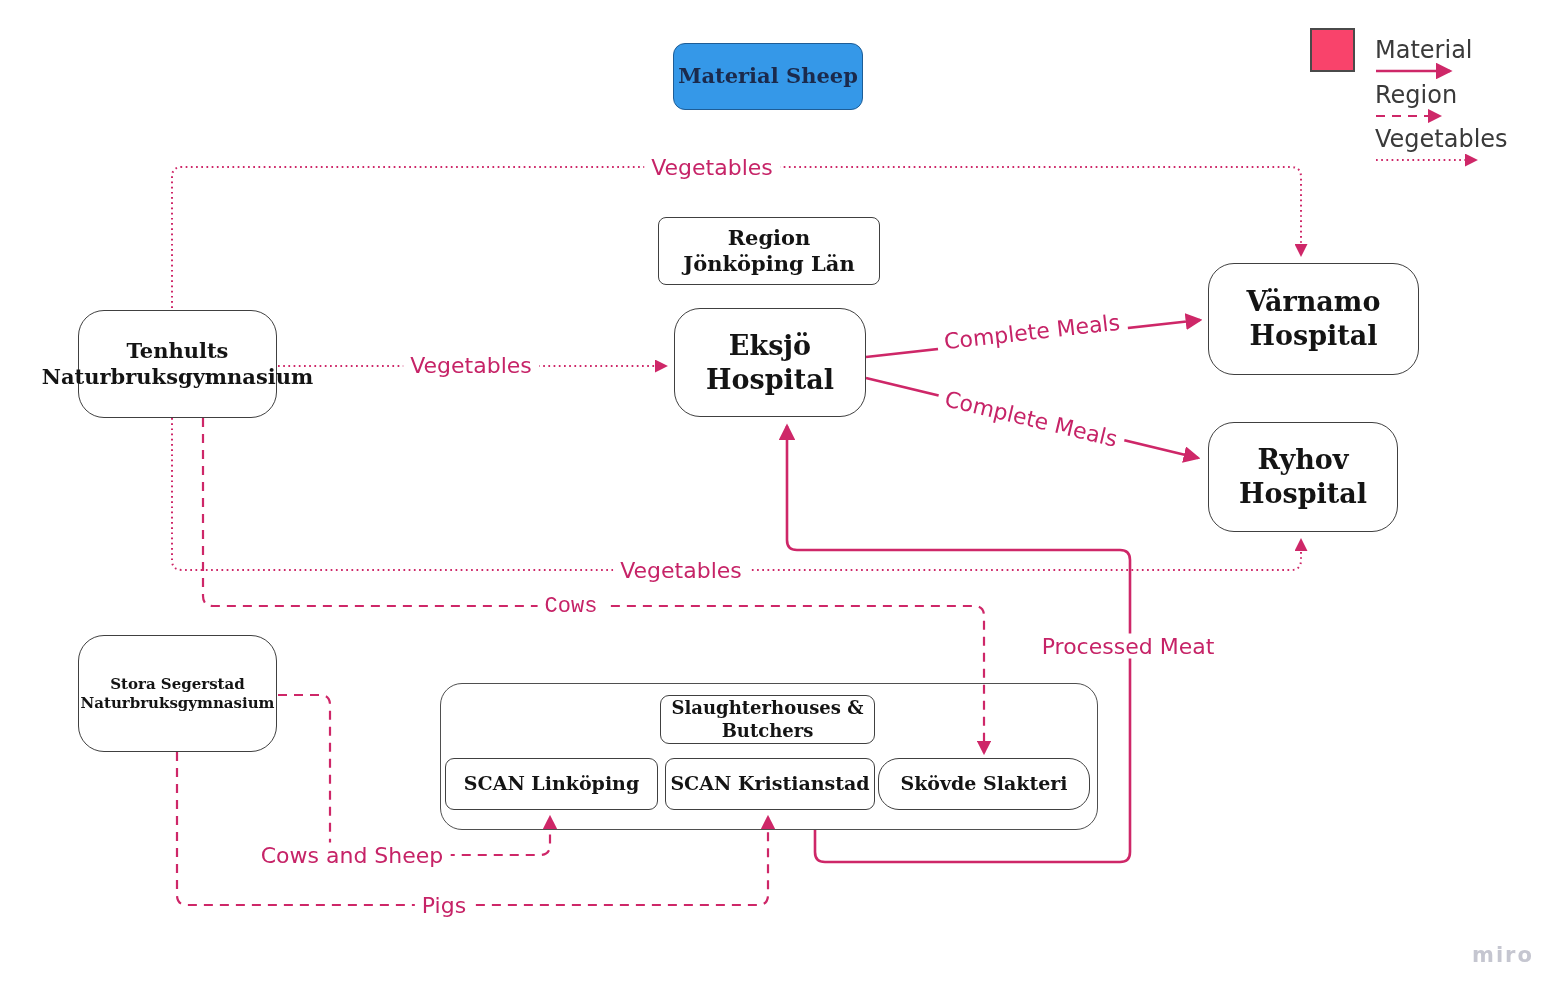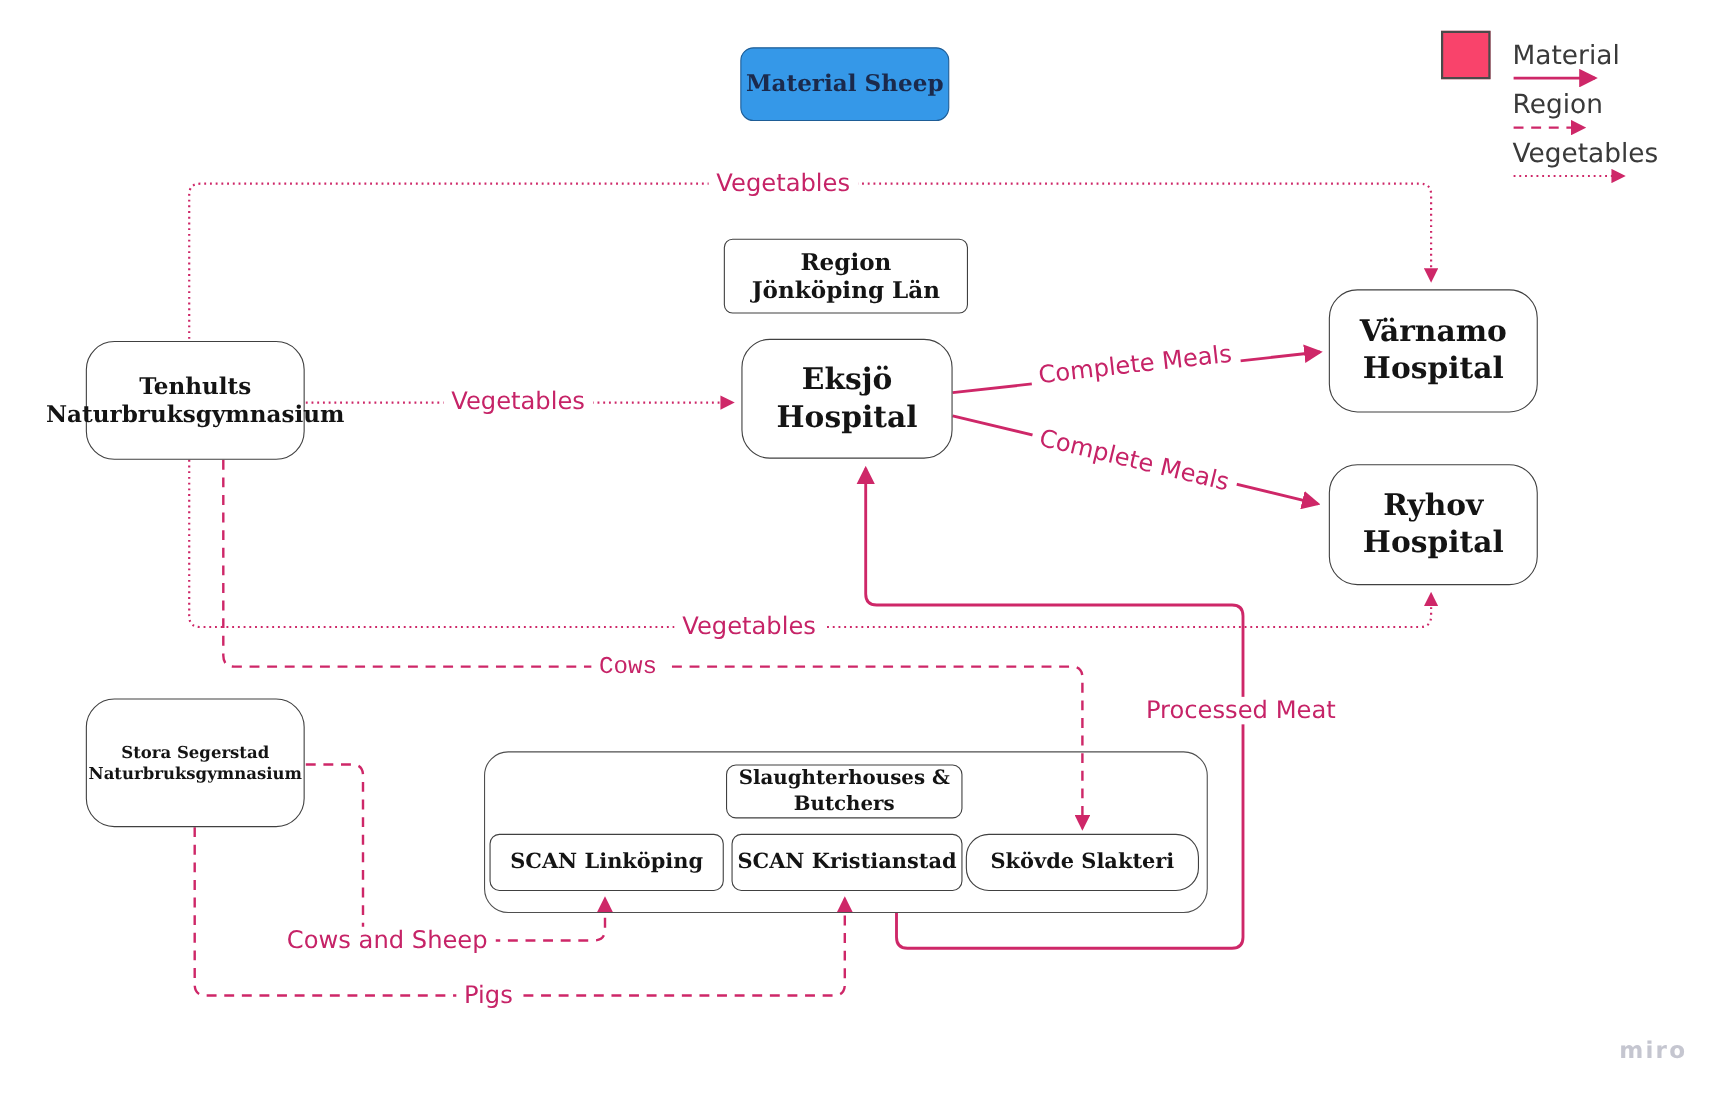--- a/index.html
+++ b/index.html
@@ -80,21 +80,21 @@
 
   <div class="box" style="left:658px;top:217px;width:222px;height:68px;border-radius:8px;font-size:21px;">Region
 Jönköping Län</div>
 
   <div class="box" style="left:78px;top:310px;width:199px;height:108px;border-radius:26px;font-size:21px;">Tenhults
 Naturbruksgymnasium</div>
 
   <div class="box" style="left:674px;top:308px;width:192px;height:109px;border-radius:26px;font-size:27px;">Eksjö
 Hospital</div>
 
-  <div class="box" style="left:1208px;top:263px;width:190px;height:112px;border-radius:26px;font-size:27px;">Värnamo
+  <div class="box" style="left:1208px;top:263px;width:211px;height:112px;border-radius:26px;font-size:27px;">Värnamo
 Hospital</div>
 
   <div class="box" style="left:1208px;top:422px;width:190px;height:110px;border-radius:26px;font-size:27px;">Ryhov
 Hospital</div>
 
   <div class="box" style="left:78px;top:635px;width:199px;height:117px;border-radius:26px;font-size:15px;">Stora Segerstad
 Naturbruksgymnasium</div>
 
   <div class="box" style="left:660px;top:695px;width:215px;height:49px;border-radius:9px;font-size:18px;">Slaughterhouses &amp;
 Butchers</div>

